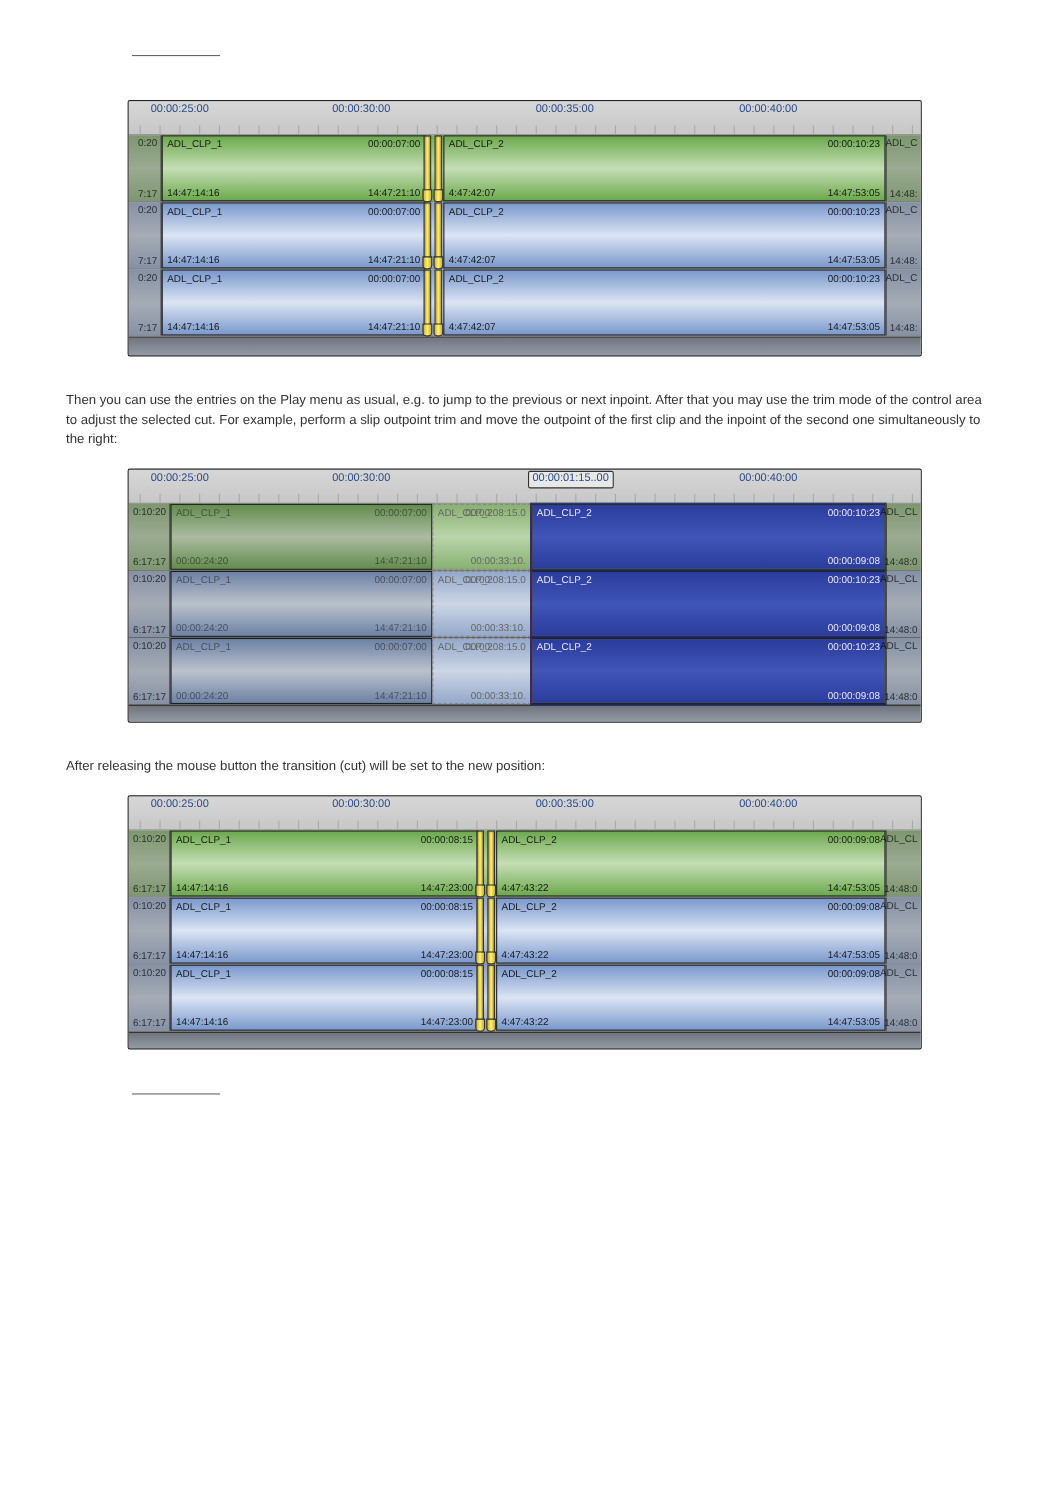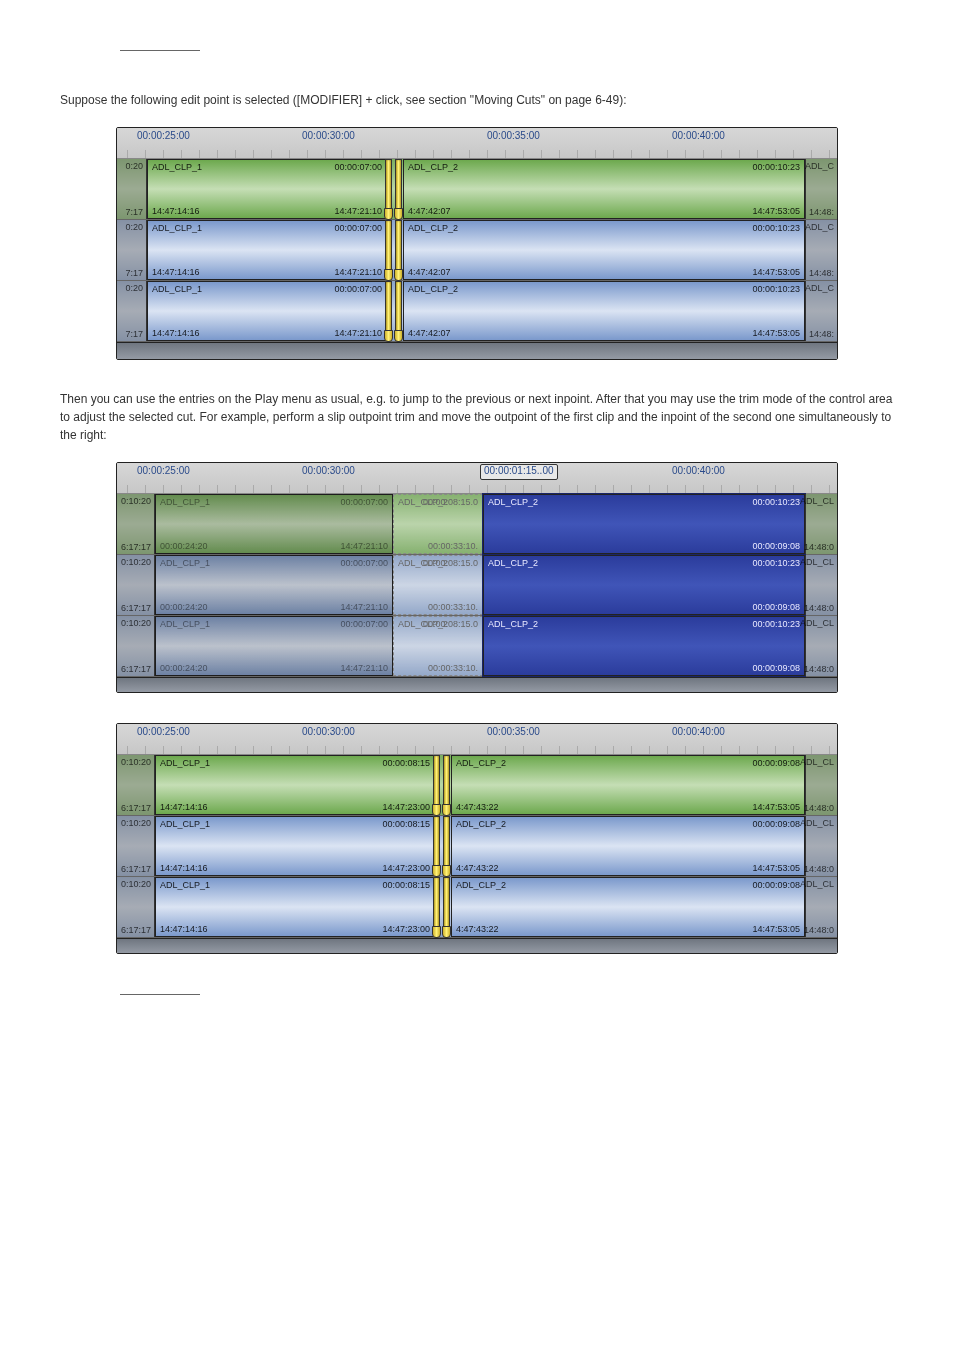--- a/index.html
+++ b/index.html
@@ -42,23 +42,20 @@
   .lastrow.sp{height:14px}
 
   .footer-rule{width:80px;border-top:1px solid #666;margin:40px 0 0 60px}
 </style>
 </head>
 <body>
 
 <div class="page">
   <div class="header-rule"></div>
 
-  <p class="para">
-    <span>Suppose the following edit point is selected (</span><span>[MODIFIER]</span><span> + click, see section "Moving Cuts" on page 6-49):</span>
-  </p>
 
   <div class="timeline">
     <div class="ruler">
       <span class="lbl" style="left:20px">00:00:25:00</span>
       <span class="lbl" style="left:185px">00:00:30:00</span>
       <span class="lbl" style="left:370px">00:00:35:00</span>
       <span class="lbl" style="left:555px">00:00:40:00</span>
     <div class="minor" style="left: 10px;"></div>
         <div class="minor" style="left: 28px;"></div>
         <div class="minor" style="left: 46px;"></div>
@@ -319,20 +316,21 @@
           </div>
         <div class="edgecell" style="left:688px;width:32px;border-right:none;border-left:1px solid #333">
             <span>ADL_CL</span>
             <span class="bot">14:48:0</span>
           </div>
       </div>
     </div>
     <div class="lastrow sp"></div>
   </div>
 
+  <p class="para">After releasing the mouse button the transition (cut) will be set to the new position:</p>
 
   <div class="timeline">
     <div class="ruler">
       <span class="lbl" style="left:20px">00:00:25:00</span>
       <span class="lbl" style="left:185px">00:00:30:00</span>
       <span class="lbl" style="left:370px">00:00:35:00</span>
       <span class="lbl" style="left:555px">00:00:40:00</span>
     <div class="minor" style="left: 10px;"></div>
         <div class="minor" style="left: 28px;"></div>
         <div class="minor" style="left: 46px;"></div>

